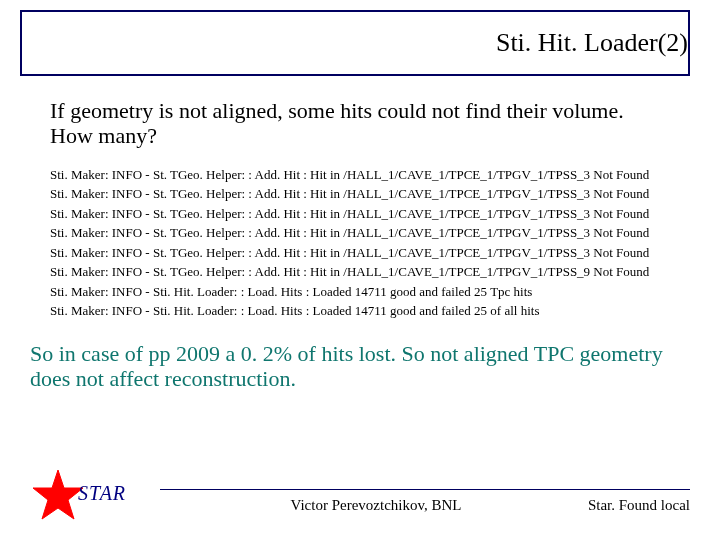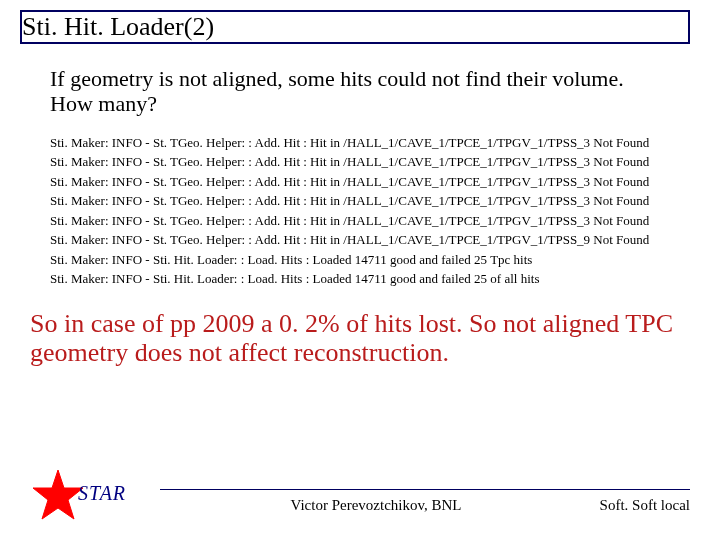--- a/index.html
+++ b/index.html
@@ -8,22 +8,22 @@
     width: 720px;
     height: 540px;
     background: #ffffff;
     font-family: "Times New Roman", Times, serif;
     position: relative;
     overflow: hidden;
   }
   .title-box {
     border: 2px solid #000060;
     margin: 10px 30px 8px 20px;
-    padding: 0 0;
-    text-align: left;
+    padding: 16px 0;
+    text-align: right;
   }
   .title-text {
     font-size: 26px;
     color: #000000;
   }
   .intro {
     margin: 22px 50px 10px 50px;
     font-size: 22px;
     color: #000000;
     line-height: 1.15;
@@ -31,22 +31,22 @@
   .log-block {
     margin: 16px 50px 10px 50px;
     font-size: 13px;
     color: #000000;
     line-height: 1.5;
     font-family: "Times New Roman", Times, serif;
   }
   .log-line { white-space: nowrap; }
   .conclusion {
     margin: 20px 30px 10px 30px;
-    font-size: 26px;
-    color: #b91c1c;
+    font-size: 22px;
+    color: #0f766e;
     line-height: 1.15;
   }
   .footer {
     position: absolute;
     bottom: 18px;
     left: 0;
     width: 720px;
   }
   .footer-line {
     position: absolute;
@@ -114,14 +114,14 @@
 
 <div class="footer">
   <div class="footer-line"></div>
   <div class="star-logo">
     <svg width="56" height="54" viewBox="0 0 56 54">
       <polygon points="28,2 34,20 53,20 38,32 44,51 28,40 12,51 18,32 3,20 22,20" fill="#ff0000" stroke="#ff0000"></polygon>
     </svg>
     <span class="star-text">STAR</span>
   </div>
   <div class="footer-center">Victor Perevoztchikov, BNL</div>
-  <div class="footer-right">Soft. Soft local</div>
+  <div class="footer-right">Star. Found local</div>
 </div>
 
 </body></html>

